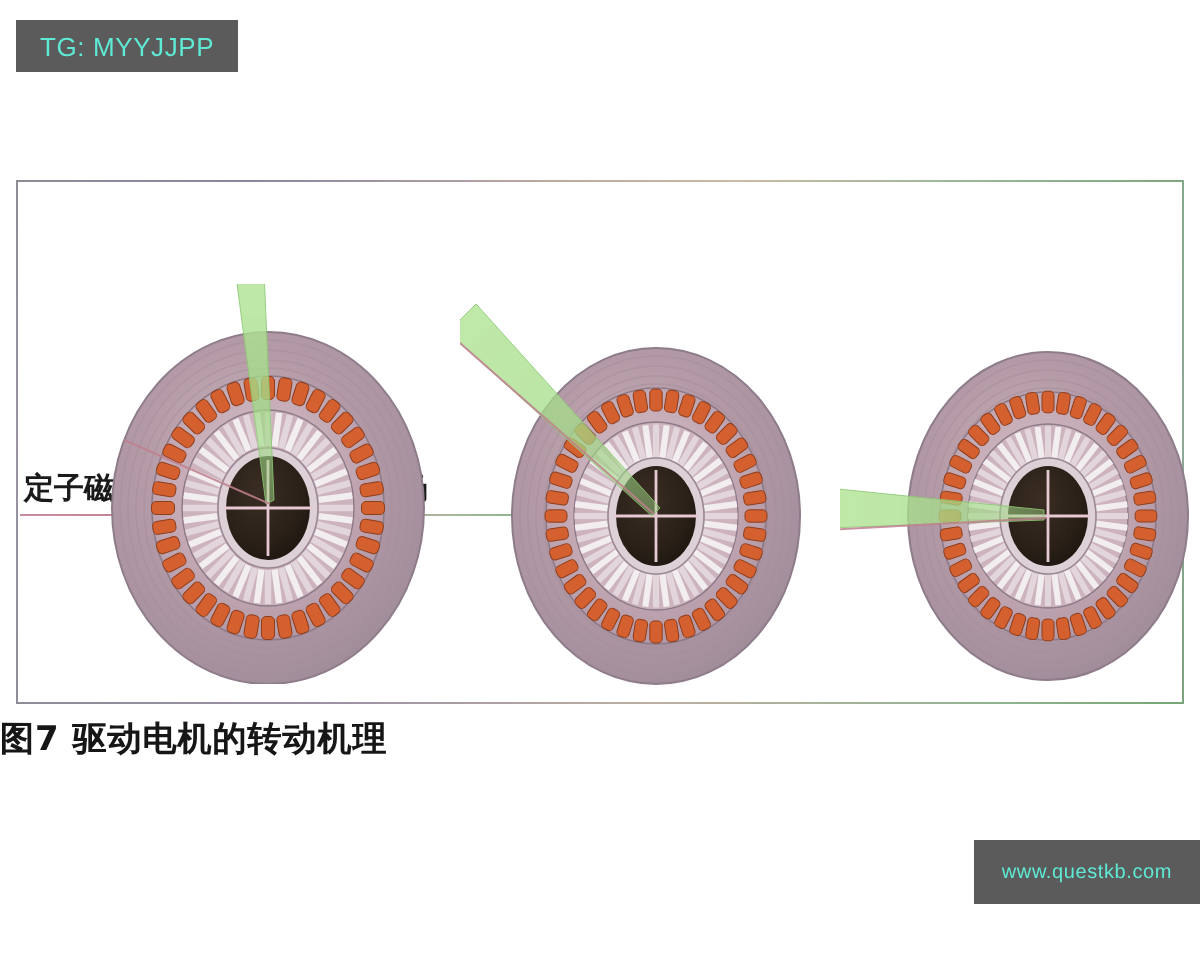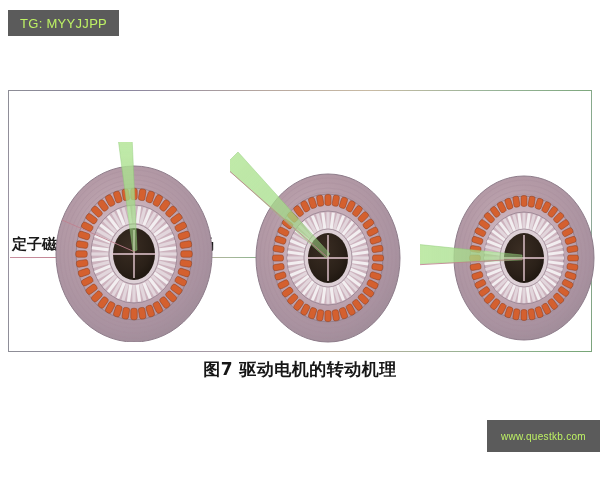--- a/index.html
+++ b/index.html
@@ -9,21 +9,21 @@
     font-family:"Liberation Sans","DejaVu Sans",sans-serif;
     overflow:hidden;
     position:relative;
   }
   #root{position:relative;width:600px;height:480px;}
 
   
   .watermark{
     position:absolute;
     background:#5b5b5b;
-    color:#bef264;
+    color:#5eead4;
     font-size:13px;
     letter-spacing:.3px;
     display:flex;align-items:center;
     white-space:nowrap;
   }
   #wm-top{left:8px;top:10px;height:26px;padding:0 12px;}
   #wm-bottom{right:0px;bottom:28px;height:32px;padding:0 14px;font-size:10px;}
 
   
   #figure-panel{
@@ -66,21 +66,20 @@
   #rule-rotor{left:128px;top:167px;width:122px;
     background:linear-gradient(90deg,#c49aa4 0%,#b9a79e 40%,#a8b79a 75%,#8fb48f 100%);}
 
   
   .motor{position:absolute;}
   .motor-svg{display:block;}
 
   
   #caption{
     position:absolute;left:0;top:358px;width:600px;
-    text-align:center;
     font-size:17px;font-weight:700;color:#161616;
     font-family:"DejaVu Sans","Liberation Sans",sans-serif;
     letter-spacing:.5px;
   }
 </style>
 </head>
 <body>
 
 <div id="root">
 

